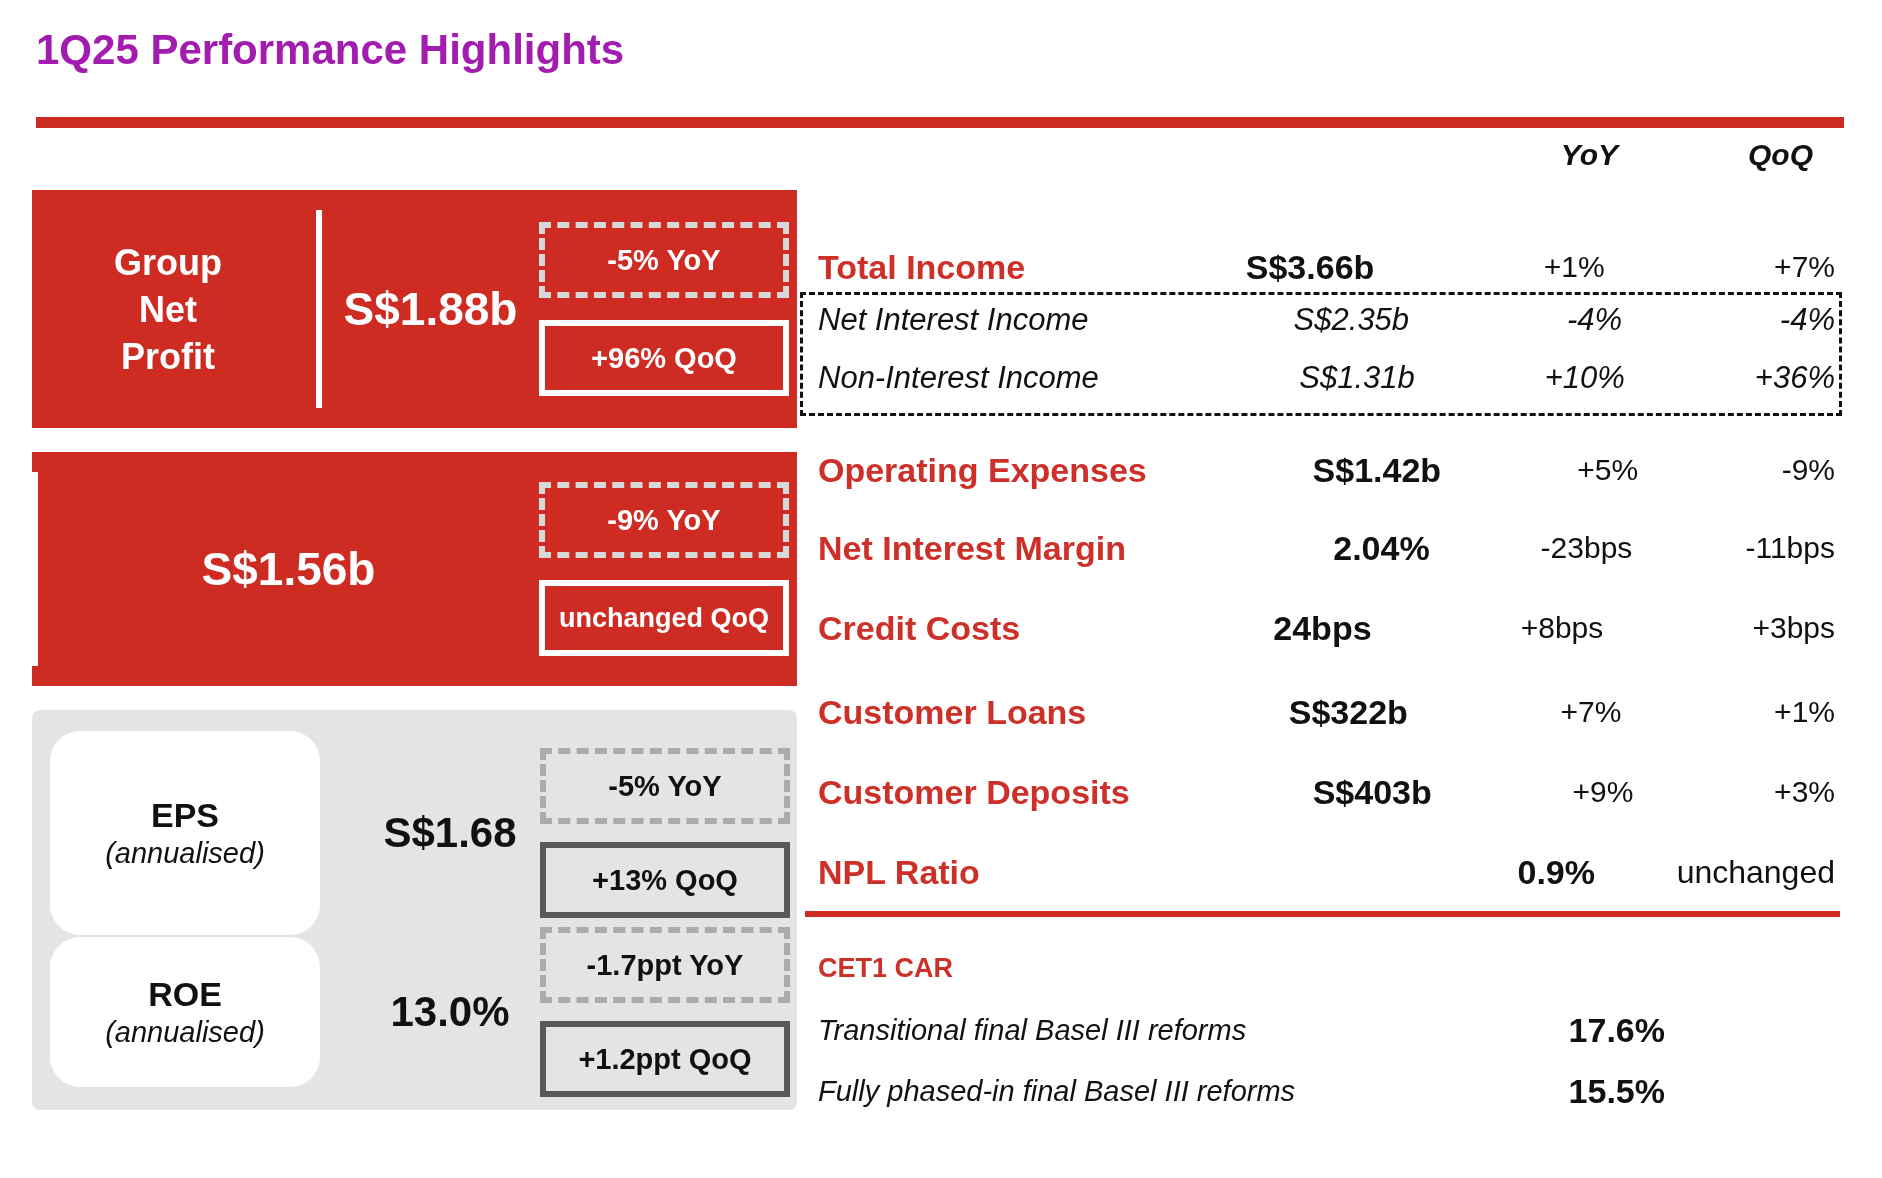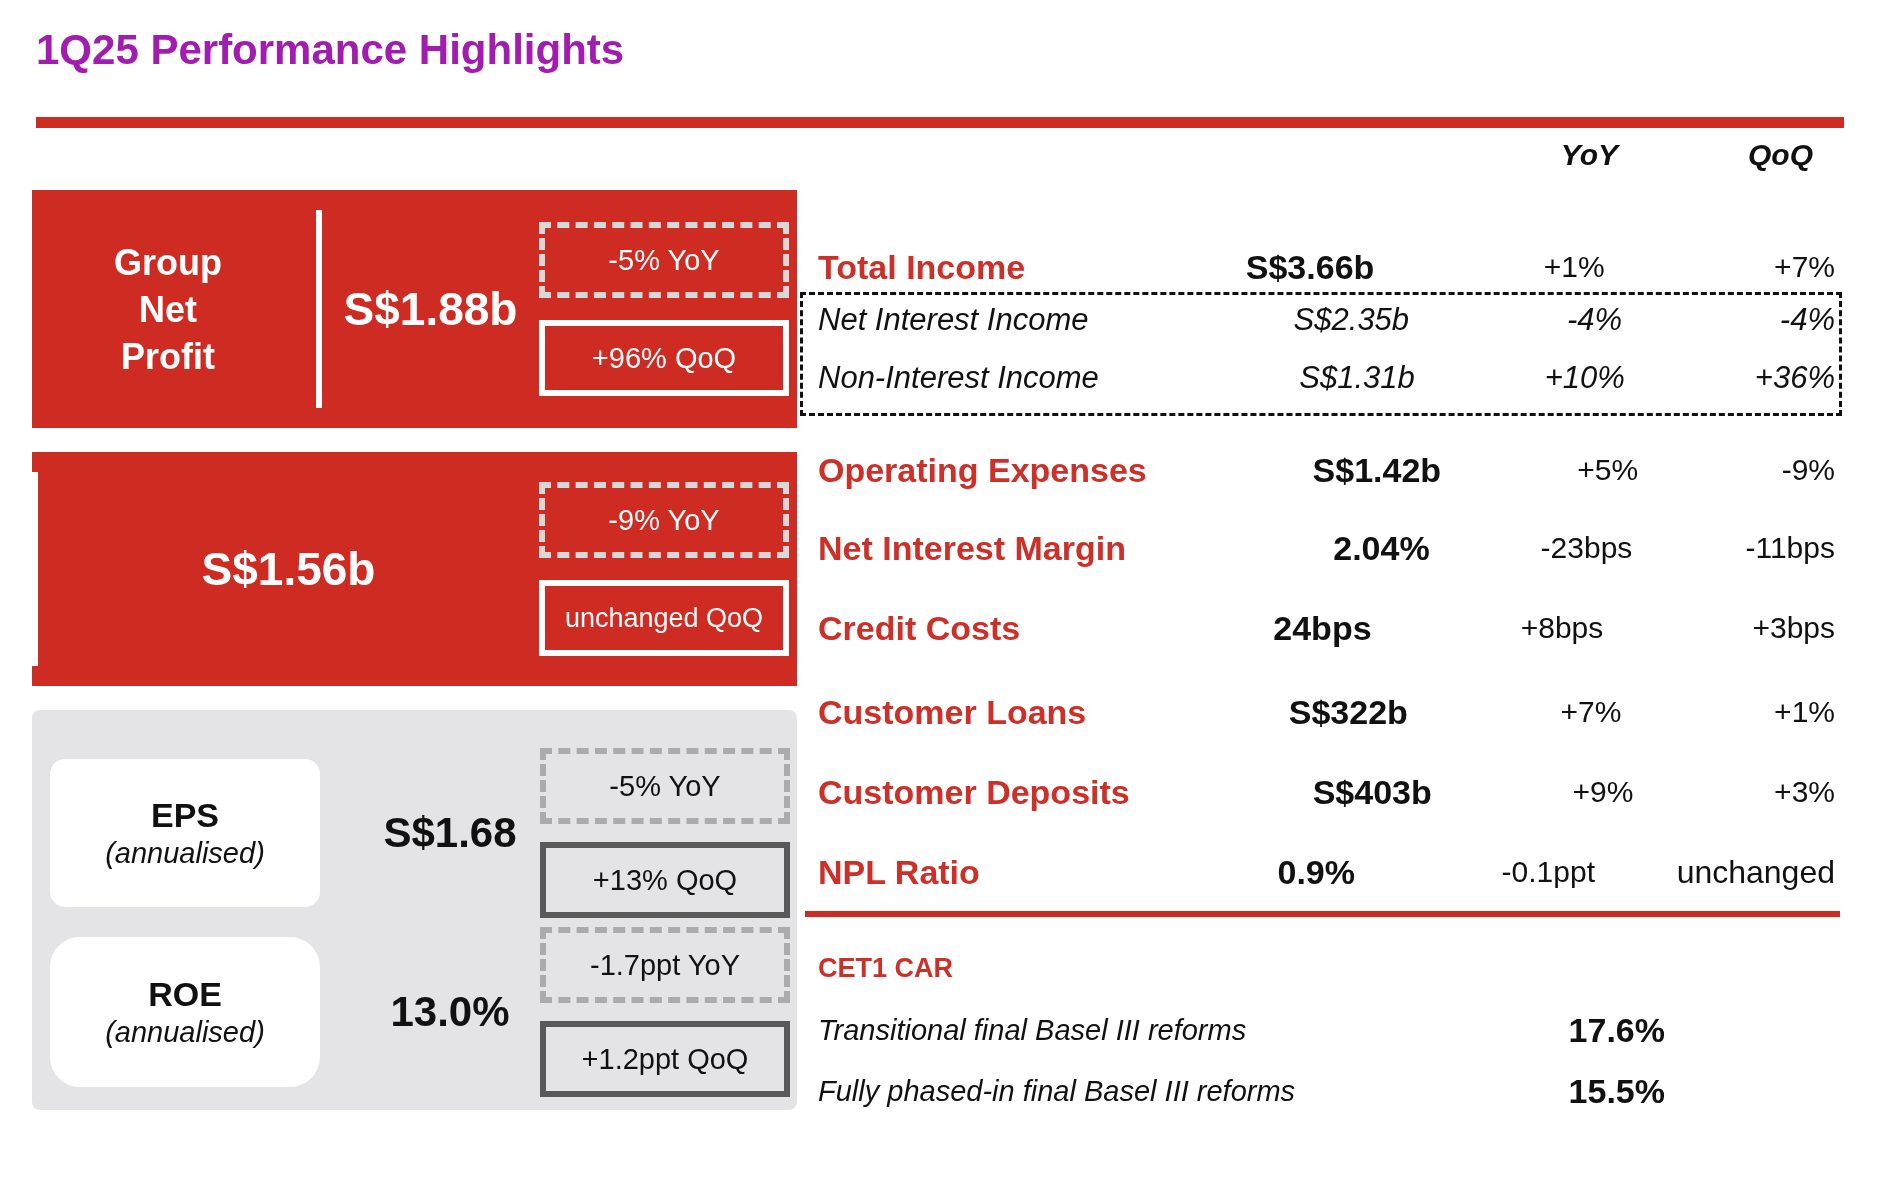--- a/index.html
+++ b/index.html
@@ -22,21 +22,21 @@
   .np-divider{width:6px;background:#ffffff;margin:20px 0;}
   .np-value{
     flex:1;display:flex;align-items:center;justify-content:center;
     font-size:46px;font-weight:700;
   }
   .np-badges{
     width:250px;margin-right:8px;display:flex;flex-direction:column;justify-content:center;gap:22px;
   }
   .badge{
     height:64px;display:flex;align-items:center;justify-content:center;
-    font-size:29px;font-weight:400;text-align:center;box-sizing:content-box;
+    font-size:29px;font-weight:700;text-align:center;box-sizing:content-box;
   }
   .badge.dashed-white{border:6px dashed #D8D8D8;}
   .badge.solid-white{border:6px solid #ffffff;}
 
   
   .gray-panel{
     position:absolute;left:32px;top:710px;width:765px;height:400px;background:#E4E4E6;border-radius:8px;
   }
   .ratio-row{position:absolute;left:0;width:100%;display:flex;align-items:center;}
   .ratio-card{
@@ -102,21 +102,21 @@
     <div class="np-value">S$1.56b</div>
     <div class="np-badges">
       <div class="badge dashed-white">-9% YoY</div>
       <div class="badge solid-white" style="font-size:27px;">unchanged QoQ</div>
     </div>
   </div>
 
   <div class="gray-panel">
 
     <div class="ratio-row" style="top:38px;height:170px;">
-      <div class="ratio-card" style="height:148px;border-radius:15px;">
+      <div class="ratio-card" style="height:204px;">
         <div class="ratio-label">EPS</div>
         <div class="ratio-sublabel">(annualised)</div>
       </div>
       <div class="ratio-value">S$1.68</div>
       <div class="ratio-badges">
         <div class="badge dashed-gray">-5% YoY</div>
         <div class="badge solid-gray">+13% QoQ</div>
       </div>
     </div>
 
@@ -194,21 +194,20 @@
   <div class="trow" style="top:768px;">
     <span class="tlabel">Customer Deposits</span>
     <span class="tvalue">S$403b</span>
     <span class="tchange">+9%</span>
     <span class="tchange">+3%</span>
   </div>
 
   <div class="trow" style="top:848px;">
     <span class="tlabel">NPL Ratio</span>
     <span class="tvalue">0.9%</span>
-    <span class="tchange">-0.1ppt</span>
     <span class="tchange small">unchanged</span>
   </div>
 
   <div class="red-divider"></div>
 
   <div class="cet1-title">CET1 CAR</div>
 
   <div class="cet1-row" style="top:1007px;">
     <span class="cet1-label">Transitional final Basel III reforms</span>
     <span class="cet1-value">17.6%</span>

